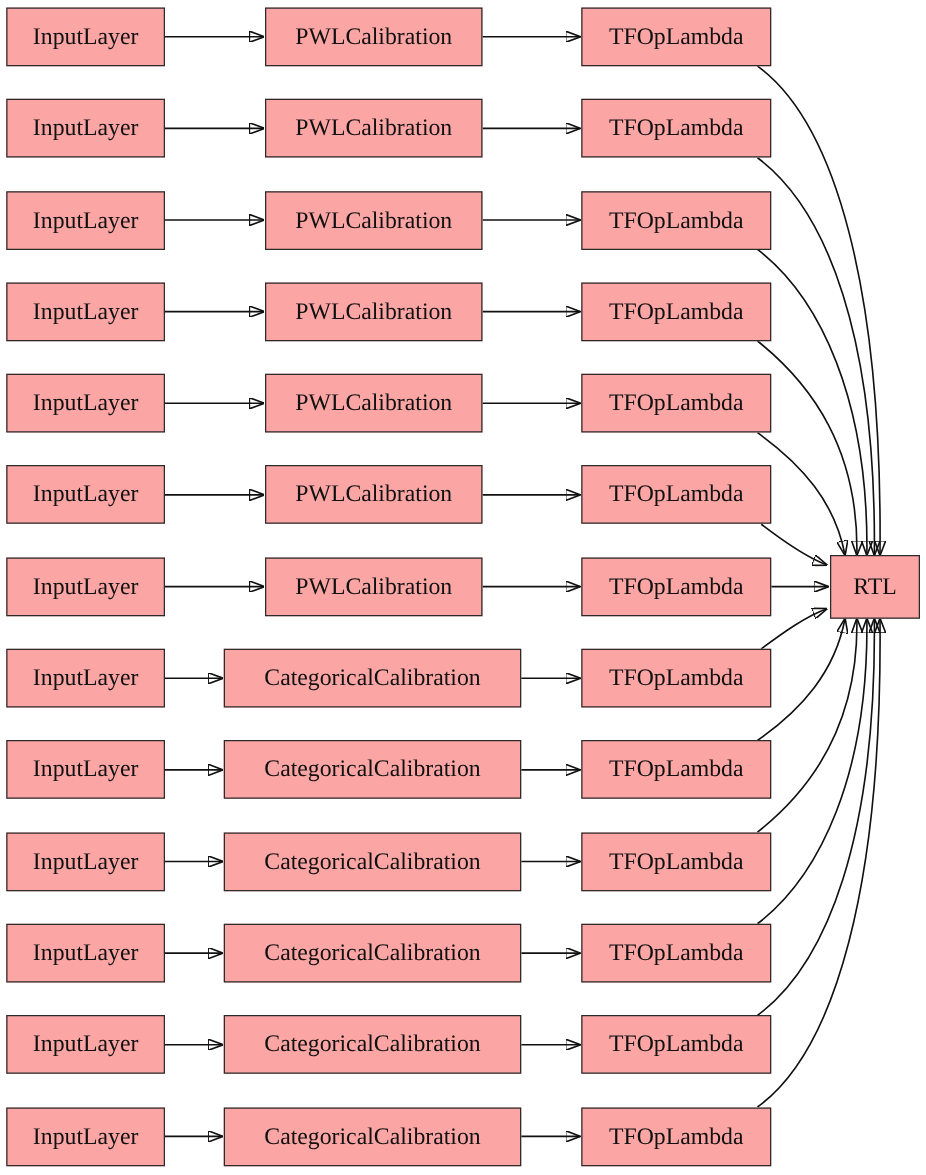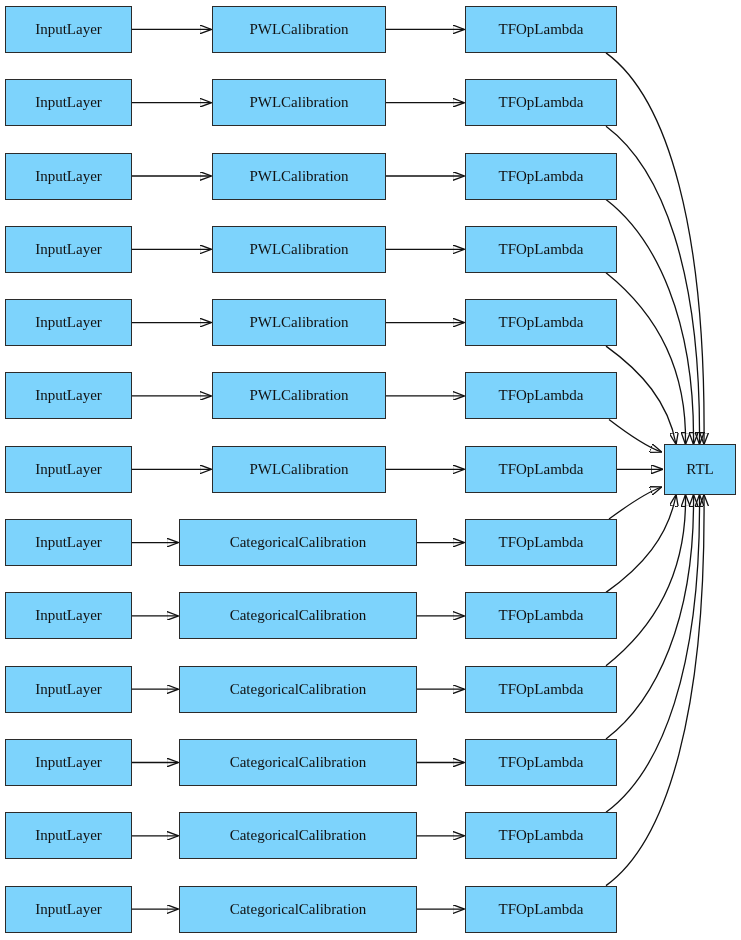--- a/index.html
+++ b/index.html
@@ -4,23 +4,23 @@
 <style>
   html,body{margin:0;padding:0;background:#ffffff;}
   #canvas{
     position:relative;width:741px;height:940px;background:#ffffff;overflow:hidden;
     font-family:"Liberation Serif", serif;
   }
   #edges{position:absolute;left:0;top:0;}
   #edges path{fill:none;stroke:#111111;stroke-width:1.3px;}
   .node{
     position:absolute;box-sizing:border-box;
-    background:#7dd3fc;border:1.5px solid #2b2b2b;
+    background:#fca5a5;border:1.5px solid #2b2b2b;
     display:flex;align-items:center;justify-content:center;
-    font-size:15px;color:#111111;white-space:nowrap;line-height:1;text-align:right;
+    font-size:19px;color:#111111;white-space:nowrap;line-height:1;text-align:right;
   }
   .rtl{left:664px;top:444px;width:72px;height:51px;}
 </style>
 </head>
 <body>
 
 <div id="canvas">
   <svg id="edges" width="741" height="940" viewBox="0 0 741 940">
       <defs>
         <marker id="ah" markerUnits="userSpaceOnUse" markerWidth="12" markerHeight="9" refX="11.5" refY="4.5" orient="auto">

